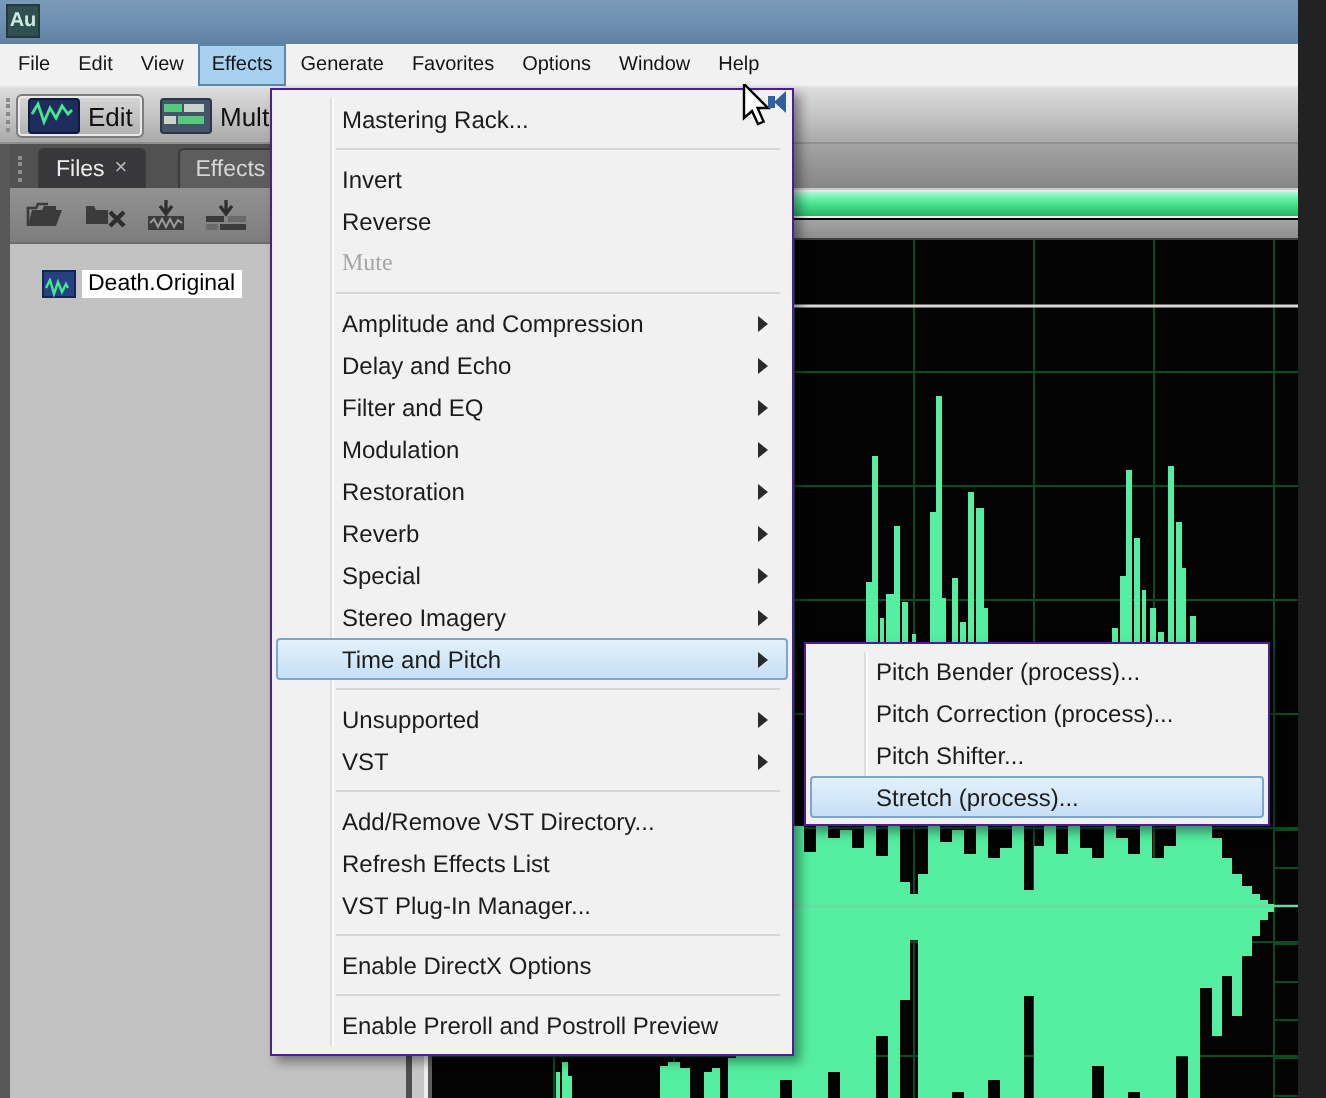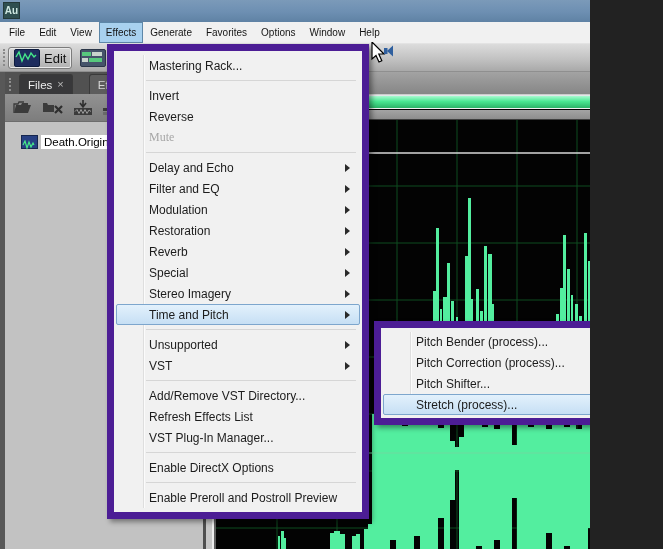--- a/index.html
+++ b/index.html
@@ -1,16 +1,16 @@
 <!DOCTYPE html>
 <html><head>
 <meta charset="utf-8">
 <style>
   html,body{margin:0;padding:0;background:#222;}
-  .screen{position:relative;width:590px;height:549px;overflow:hidden;
+  .screen{position:relative;width:649px;height:549px;overflow:hidden;
     font-family:"Liberation Sans",sans-serif;background:#000;-webkit-font-smoothing:antialiased;}
 
   
   .titlebar{position:absolute;left:0;top:0;right:0;height:22px;
     background:linear-gradient(180deg,#7b9ab9 0%,#6d8fb2 55%,#5f82a4 100%);}
   .app-icon{position:absolute;left:3px;top:2px;width:17px;height:17px;
     background:#2f4f50;border:1px solid #24393a;color:#cfe8e2;font-size:10px;font-weight:bold;
     display:flex;align-items:center;justify-content:center;box-sizing:border-box;}
 
   
@@ -58,22 +58,22 @@
   .editor-top{position:absolute;left:216px;top:72px;width:447px;height:23px;
     background:linear-gradient(#a3a3a3,#868686);border-bottom:1px solid #cccccc;box-sizing:border-box;}
   .navigator{position:absolute;left:216px;top:95px;width:447px;height:14px;
     background:linear-gradient(#a9f9d0 0%,#4ae892 45%,#2cb367 100%);
     border-top:1px solid #e3e6e9;border-bottom:1px solid #f0f0f0;box-sizing:border-box;}
   .editor-mid{position:absolute;left:216px;top:110px;width:447px;height:10px;
     background:linear-gradient(#a4a4a4,#8d8d8d);border-bottom:1px solid #3f3f3f;box-sizing:border-box;}
   #wave-svg{position:absolute;left:216px;top:120px;}
 
   
-  .menu-popup{position:absolute;background:#f1f1f1;border:7px solid #4c1d95;
-    box-shadow:3px 3px 5px rgba(0,0,0,.4);z-index:10;padding:4px 0;box-sizing:border-box;}
+  .menu-popup{position:absolute;background:#f1f1f1;border:1px solid #4c1d95;
+    box-shadow:3px 3px 5px rgba(0,0,0,.4);z-index:10;padding:4px 0;box-sizing:border-box;margin-left:28px;}
   .menu-popup::before{content:"";position:absolute;left:29px;top:4px;bottom:4px;width:1px;
     background:#dedede;box-shadow:1px 0 0 #fbfbfb;}
   #effects-menu{left:107px;top:44px;width:262px;}
   #tp-submenu{left:374px;top:321px;width:233px;padding:3px 0;}
   .menu-item{height:21px;display:flex;align-items:center;position:relative;margin:0 2px;
     padding-left:32px;padding-right:8px;font-size:12px;color:#1c1c1c;
     border:1px solid transparent;border-radius:2px;box-sizing:border-box;white-space:nowrap;}
   .menu-item.disabled{color:#a6a6a6;font-family:Liberation Serif, serif;}
   .menu-item.hl{background:linear-gradient(#e3f1fc,#c6dff4);border-color:#7da6cd;}
   .menu-sep{height:1px;background:#d6d6d6;margin:4px 6px 4px 32px;}
@@ -303,20 +303,24 @@
         <span>Invert</span>
       </div>
       <div class="menu-item">
         <span>Reverse</span>
       </div>
       <div class="menu-item disabled">
         <span>Mute</span>
       </div>
       <div class="menu-sep"></div>
       <div class="menu-item">
+        <span>Amplitude and Compression</span>
+        <span class="sub-arrow"></span>
+      </div>
+      <div class="menu-item">
         <span>Delay and Echo</span>
         <span class="sub-arrow"></span>
       </div>
       <div class="menu-item">
         <span>Filter and EQ</span>
         <span class="sub-arrow"></span>
       </div>
       <div class="menu-item">
         <span>Modulation</span>
         <span class="sub-arrow"></span>

